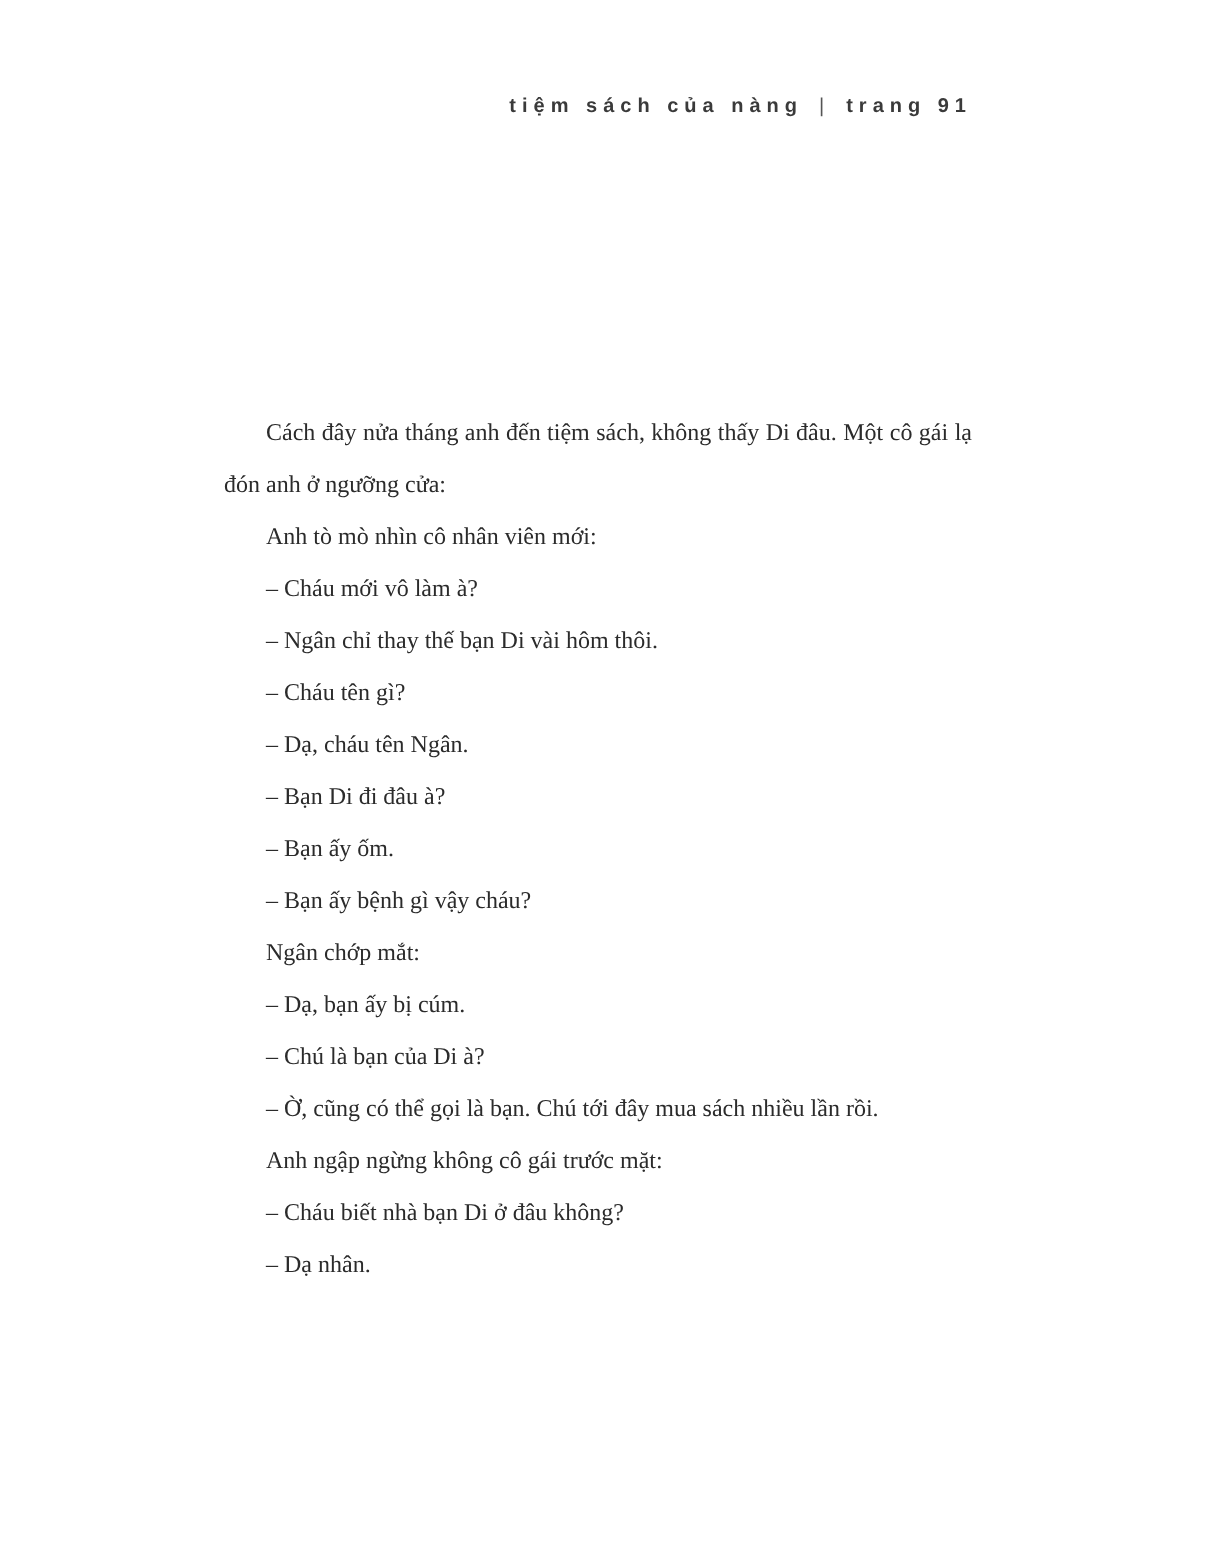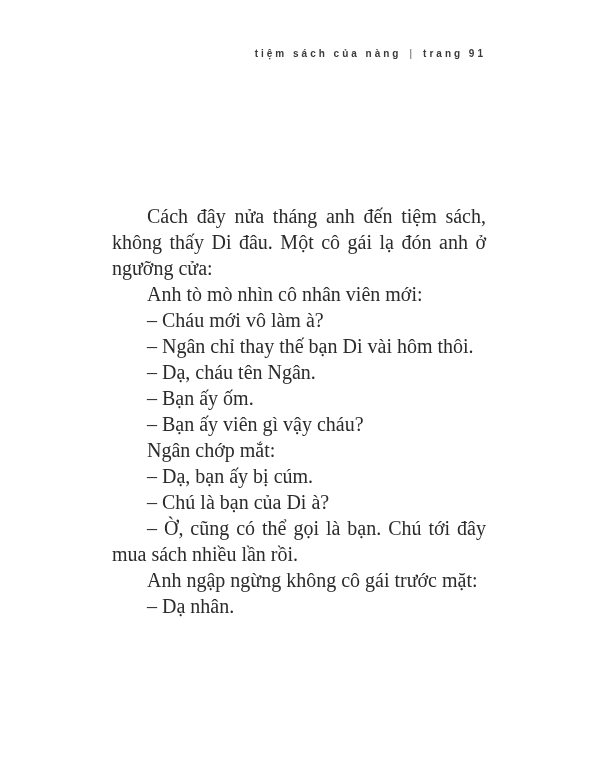--- a/index.html
+++ b/index.html
@@ -28,21 +28,21 @@
     color: #3a3a3a;
     white-space: nowrap;
   }
   .running-head .sep {
     margin: 0 8px;
     font-weight: 400;
     color: #555555;
   }
   .text-block {
     margin: 144px 122px 0 112px;
-    font-size: 20px;
+    font-size: 12px;
     line-height: 26px;
   }
   .para {
     margin: 0;
     padding: 0;
     text-indent: 1.75em;
     text-align: justify;
   }
 </style>
 </head>
@@ -50,23 +50,26 @@
 
 <div class="page" style="background: rgb(255, 255, 255); color: rgb(43, 43, 43);">
   <header class="running-head">
     <span>tiệm sách của nàng</span><span class="sep">|</span><span>trang 91</span>
   </header>
   <main class="text-block" id="text-block">
       <p class="para">Cách đây nửa tháng anh đến tiệm sách, không thấy Di đâu. Một cô gái lạ đón anh ở ngưỡng cửa:</p>
       <p class="para">Anh tò mò nhìn cô nhân viên mới:</p>
       <p class="para">– Cháu mới vô làm à?</p>
       <p class="para">– Ngân chỉ thay thế bạn Di vài hôm thôi.</p>
+      <p class="para">– Cháu tên gì?</p>
       <p class="para">– Dạ, cháu tên Ngân.</p>
+      <p class="para">– Bạn Di đi đâu à?</p>
       <p class="para">– Bạn ấy ốm.</p>
-      <p class="para">– Bạn ấy viên gì vậy cháu?</p>
+      <p class="para">– Bạn ấy bệnh gì vậy cháu?</p>
       <p class="para">Ngân chớp mắt:</p>
       <p class="para">– Dạ, bạn ấy bị cúm.</p>
       <p class="para">– Chú là bạn của Di à?</p>
       <p class="para">– Ờ, cũng có thể gọi là bạn. Chú tới đây mua sách nhiều lần rồi.</p>
       <p class="para">Anh ngập ngừng không cô gái trước mặt:</p>
+      <p class="para">– Cháu biết nhà bạn Di ở đâu không?</p>
       <p class="para">– Dạ nhân.</p>
     </main>
 </div>
 
 </body></html>

